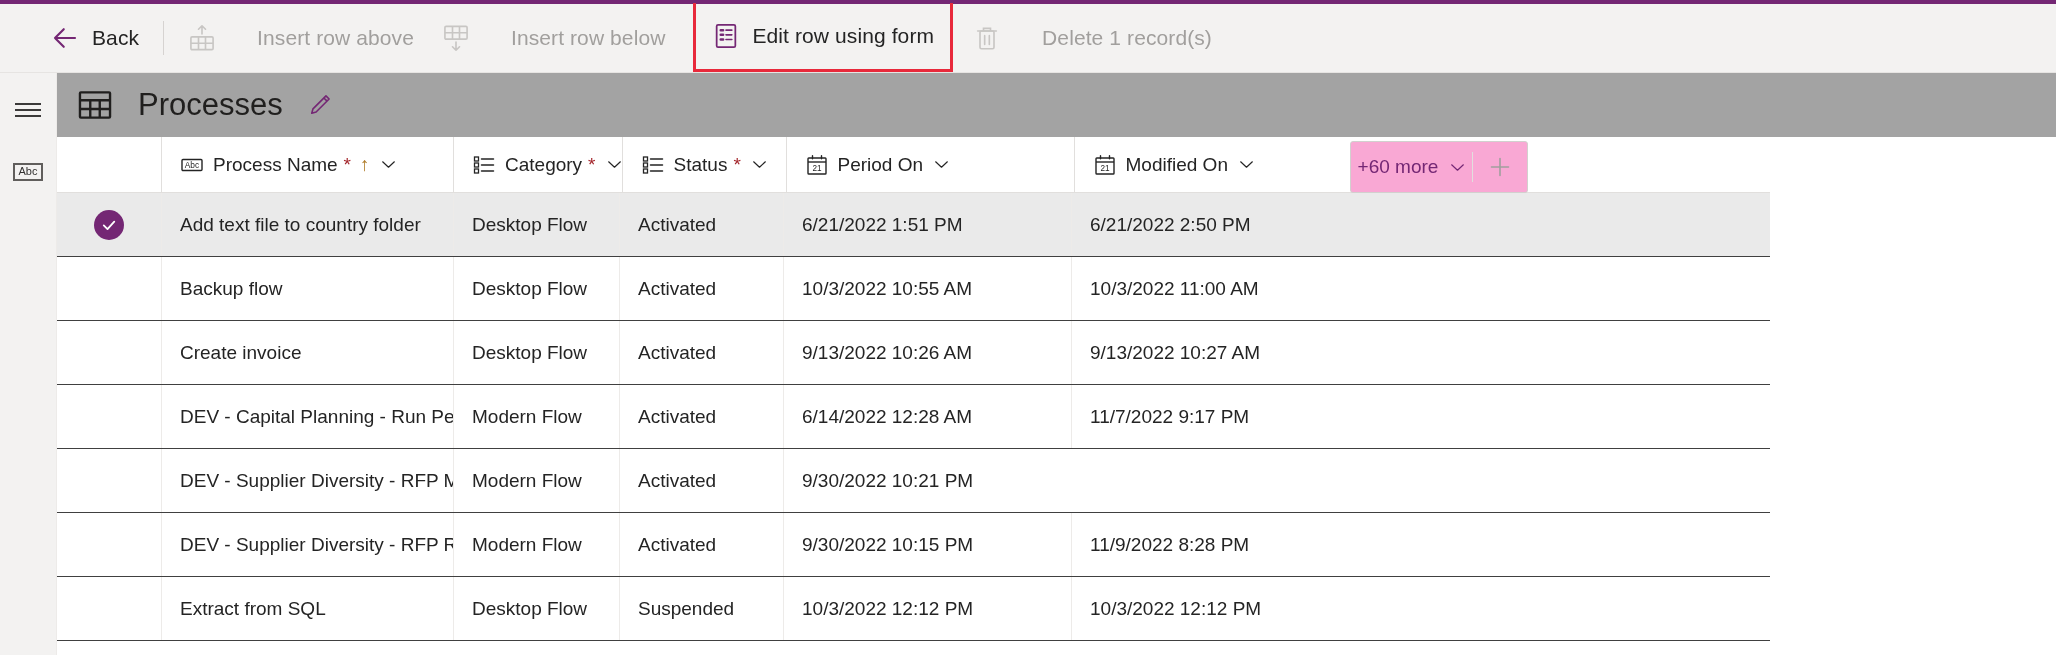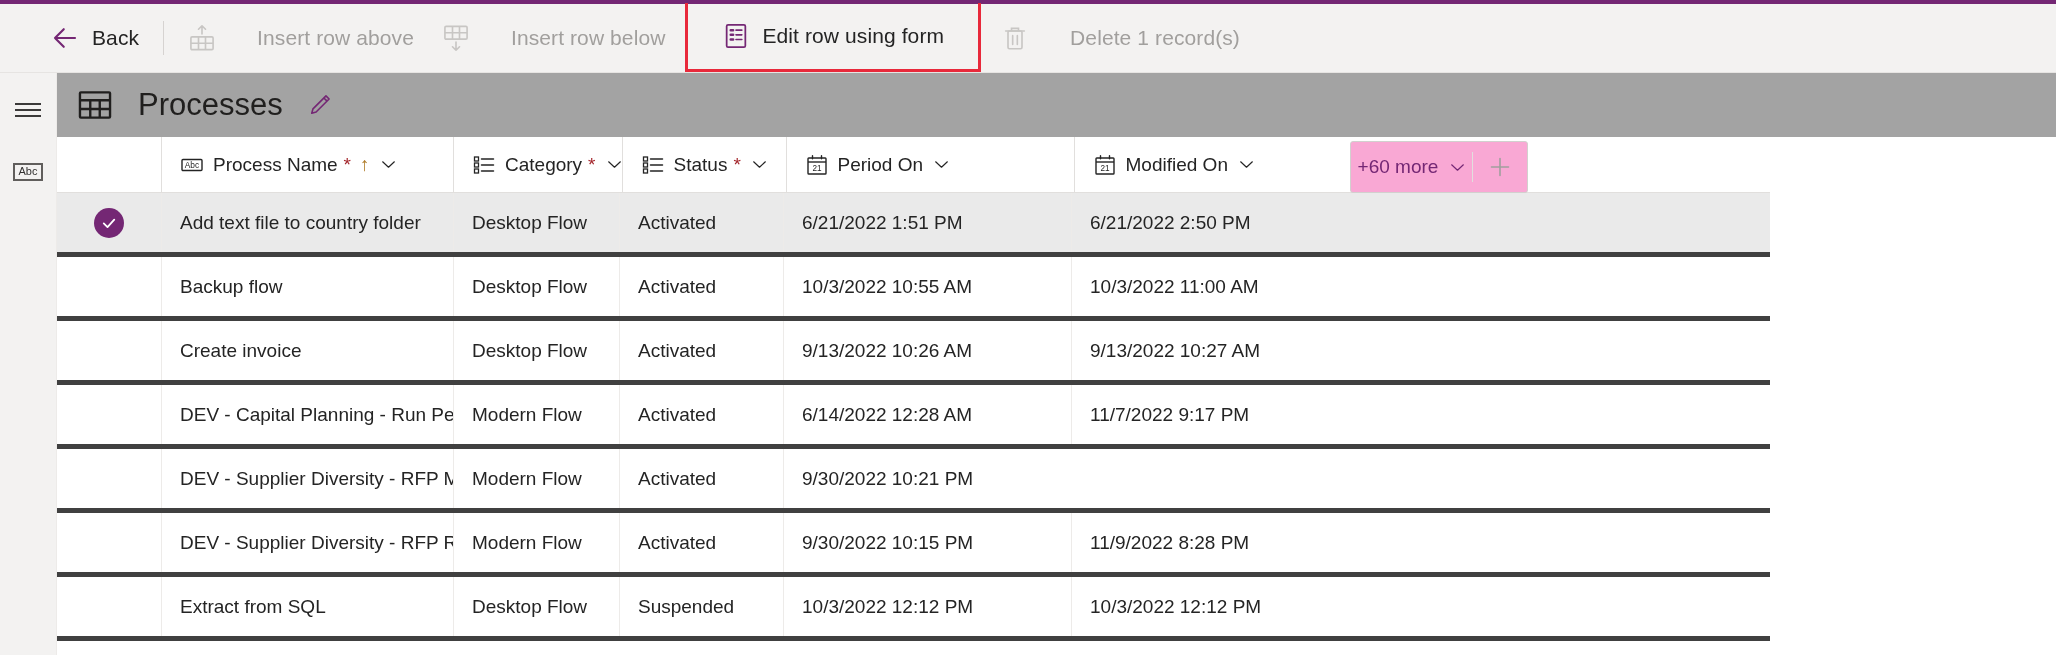--- a/index.html
+++ b/index.html
@@ -34,24 +34,24 @@
   }
   .tb-label { font-size: 21px; color: #242424; letter-spacing: .1px; }
   .tb-item.disabled .tb-label { color: #a19f9d; margin-left: 29px; }
   .tb-sep {
     width: 1px; height: 34px; background: #d6d3d1; margin: 0 10px;
   }
   .tb-item.highlight {
     border: 3px solid #e8293b;
     border-top: none;
     height: 69px;
-    margin-left: 6px;
+    margin-left: 14px;
     margin-right: 6px;
     align-items: center;
-    padding: 0 34px;
+    padding: 0 16px;
     position: relative;
     top: -1px;
   }
   .back-arrow { width: 30px; height: 30px; display:block; }
   .icon-box { width: 28px; height: 28px; display:block; flex: 0 0 auto; }
 
   
   .rail {
     position: absolute; left: 0; top: 69px;
     width: 57px; height: 586px;
@@ -114,21 +114,21 @@
     width: 15px; height: 9px; display:block; flex: 0 0 auto; margin-left: 2px;
   }
   .c-name   { flex: 0 0 292px; }
   .c-cat    { flex: 0 0 166px; }
   .c-status { flex: 0 0 164px; }
   .c-created{ flex: 0 0 288px; }
   .c-mod    { flex: 0 0 288px; }
 
   .grow {
     display: flex; height: 64px; align-items: stretch;
-    border-bottom: 5px solid #404040;
+    border-bottom: 1px solid #404040;
     width: 1713px;
   }
   .grow.selected { background: #eaeaea; }
   .gr-select {
     width: 104px; flex: 0 0 104px;
     display: flex; align-items: center; justify-content: center;
   }
   .check-circle {
     width: 30px; height: 30px; border-radius: 50%;
     background: #742774;

